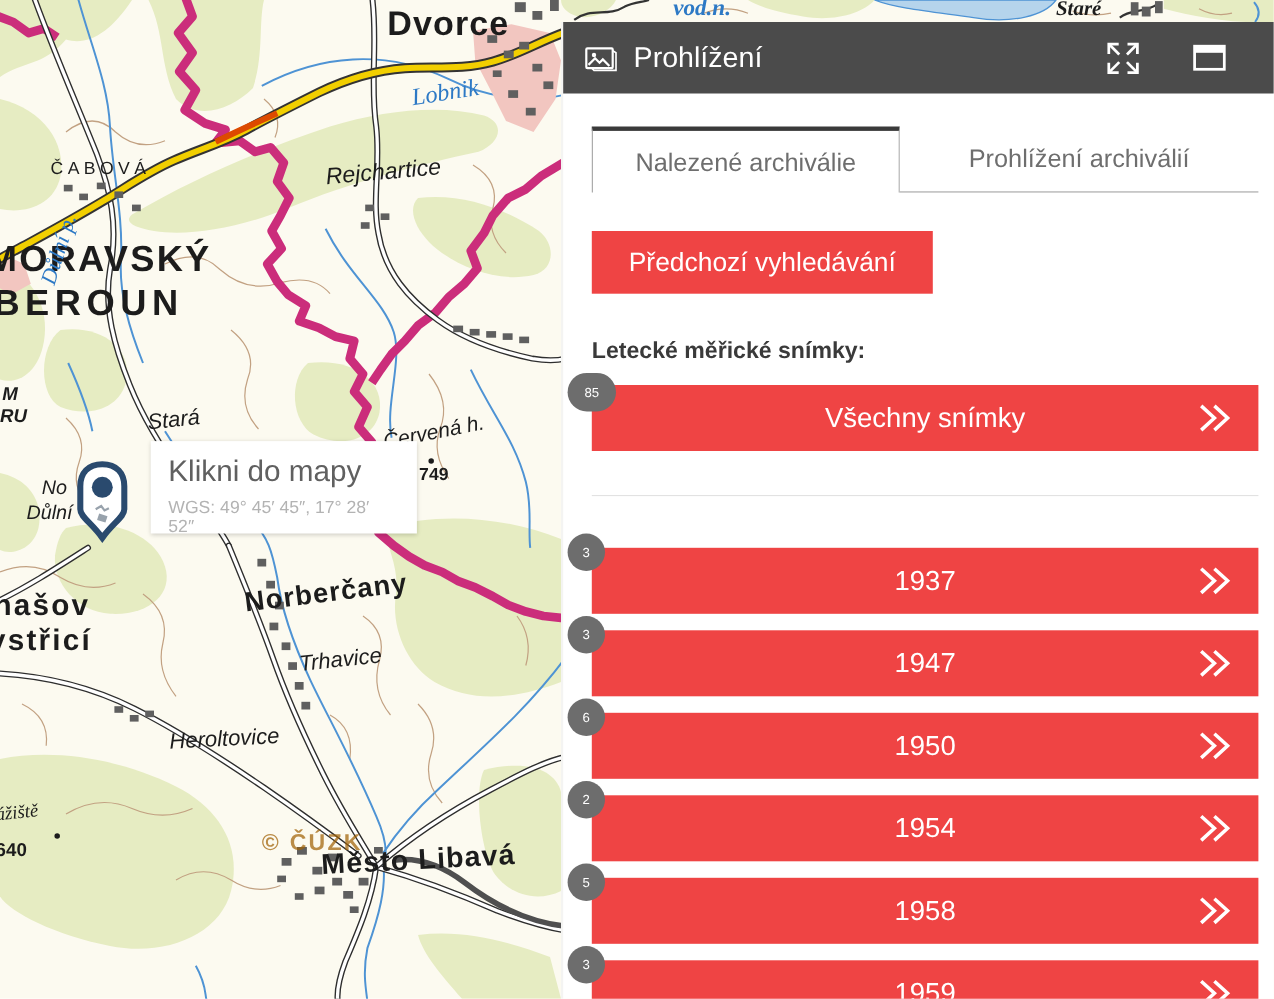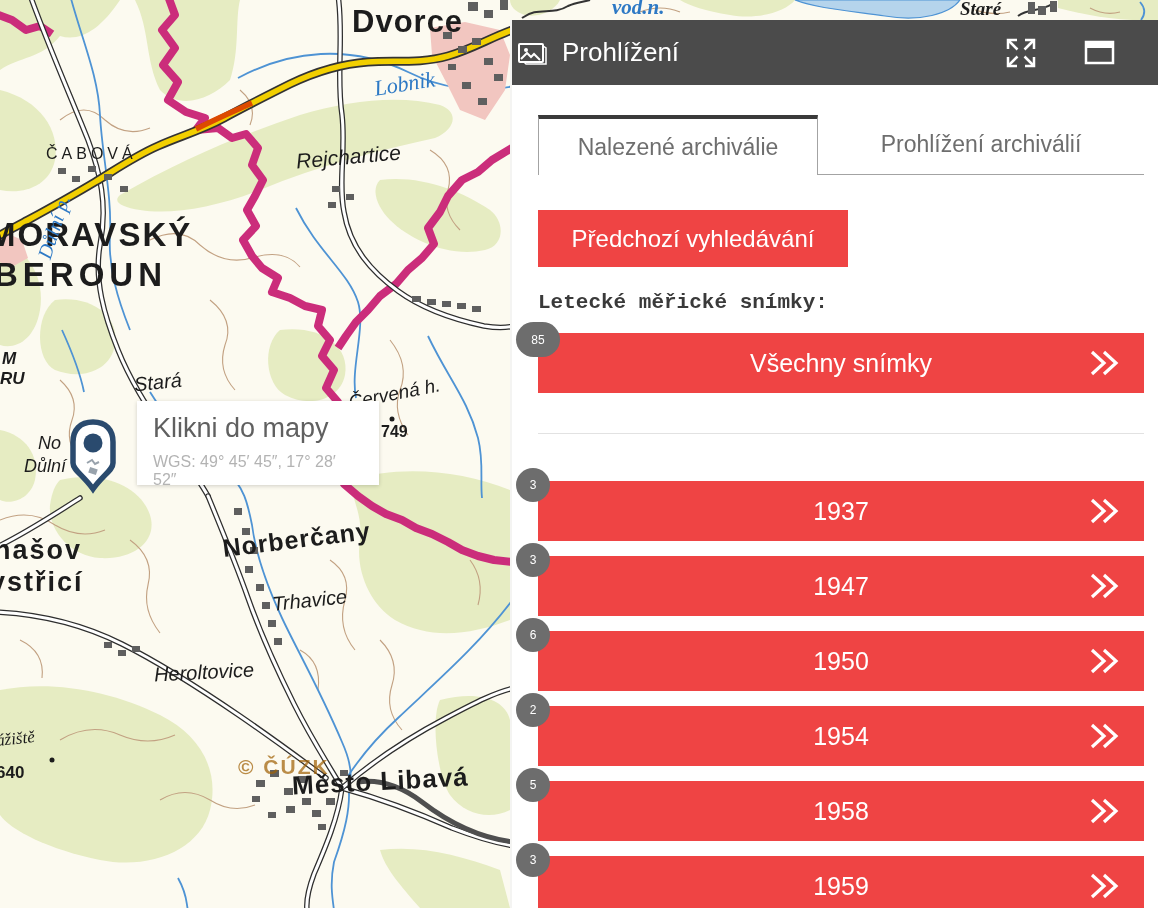--- a/index.html
+++ b/index.html
@@ -32,40 +32,40 @@
   .tooltip { position:absolute; left:137px; top:401px; width:242px; height:84px;
              background:#fff; z-index:5; padding:12px 28px 10px 16px;
              box-shadow:0 1px 4px rgba(0,0,0,.18); }
   .tooltip .tt-title { font-size:27px; color:#606060; }
   .tooltip .tt-coords { font-size:16px; color:#b3b3b3; margin-top:9px; }
 
   
   .panel { position:absolute; left:510px; top:20px; width:648px; height:888px;
            background:#fff; z-index:10; border-left:2px solid #f4f4f2; }
   .panel-header { height:65px; background:#4b4b4b; display:flex; align-items:center;
-                  padding:0 41px 0 4px; }
+                  padding:0 41px 0 18px; }
   .panel-title { color:#fff; font-size:26px; margin-left:12px; flex:0 0 auto; }
   .ph-spacer { flex:1; }
   .icon-btn { background:none; border:none; cursor:pointer; padding:0; display:flex; }
   .icon-btn + .icon-btn { margin-left:45px; }
 
   .panel-body { padding:30px 14px 0 26px; }
 
   .tabs { display:flex; height:60px; }
   .tab { font-size:23px; color:#6e6e6e; display:flex; align-items:center;
          justify-content:center; cursor:pointer; background:#fff; }
   .tab-active { width:280px; border:1px solid #a3a3a3; border-bottom:none;
                 border-top:4px solid #3a3a3a; }
   .tab-inactive { flex:1; border-bottom:1px solid #a3a3a3; }
 
   .btn-blue { background:#ef4444; color:#fff; border:none; cursor:pointer;
               font-family:"Liberation Sans", sans-serif; }
   .prev-btn { display:block; margin-top:35px; width:310px; height:57px; font-size:24px; }
 
-  .section-heading { margin-top:24px; font-size:21px; font-weight:bold; color:#3a3a3a;font-family:Liberation Mono, monospace; }
+  .section-heading { margin-top:40px; font-size:21px; font-weight:bold; color:#3a3a3a; }
 
   .row { position:relative; height:60px; }
   .row-btn { position:relative; width:100%; height:100%; display:flex;
              align-items:center; justify-content:center; font-size:25px; }
   .badge { position:absolute; background:#6d6d6d; color:#fff; z-index:2;
            display:flex; align-items:center; justify-content:center; font-size:12px; }
   .badge-circle { left:-22px; top:-13px; width:34px; height:34px; border-radius:50%; }
   .badge-pill   { left:-22px; top:-11px; width:44px; height:35px; border-radius:18px; }
   .chev { position:absolute; right:22px; top:50%; transform:translateY(-50%); }
 

